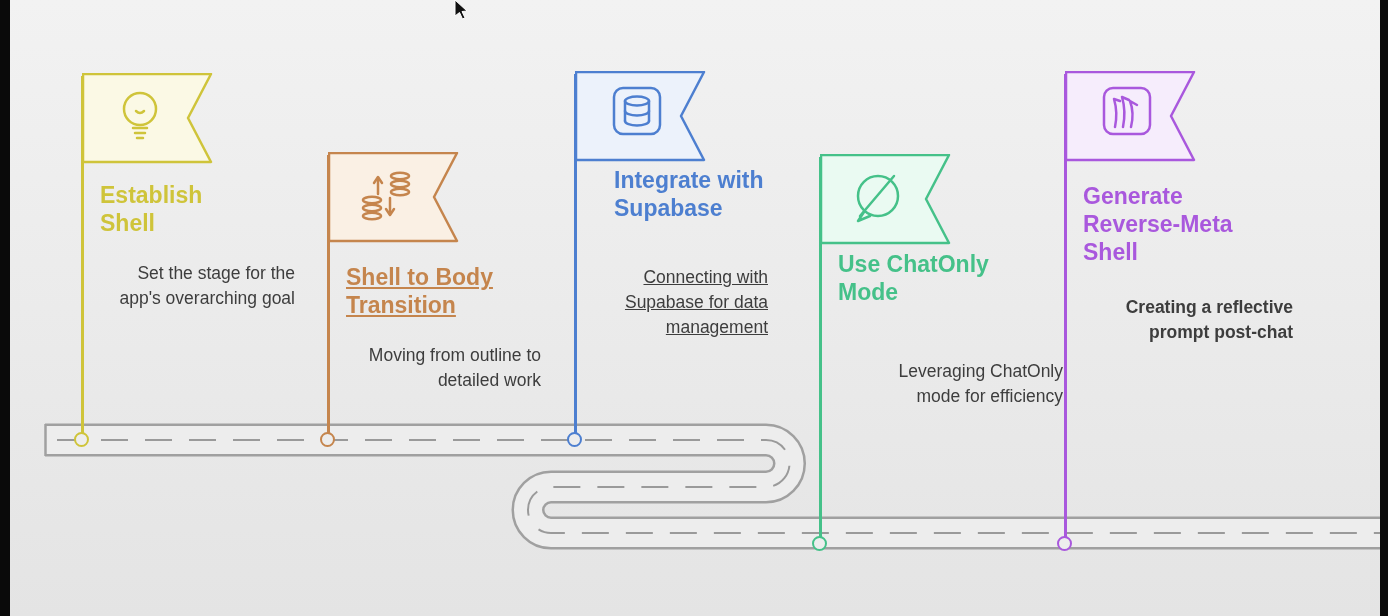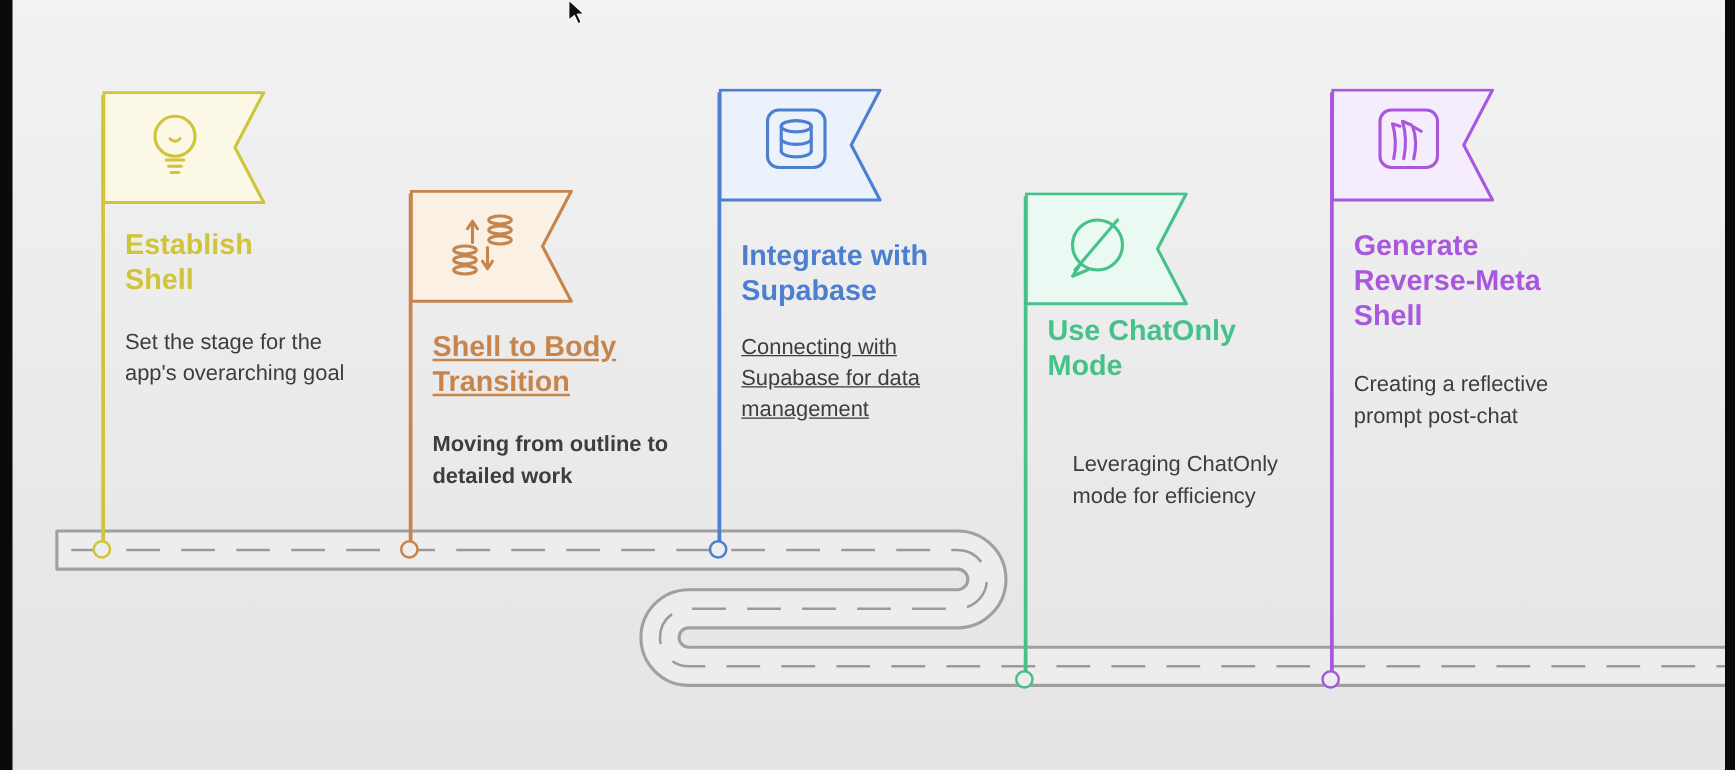--- a/index.html
+++ b/index.html
@@ -38,30 +38,30 @@
   .m5 .node { top:465px; }
 
   .flag { position:absolute; left:0; top:0; }
   .flag-shape { fill:var(--tint); stroke:var(--c); stroke-width:2.5; stroke-linejoin:round; }
   .icon-stroke { fill:none; stroke:var(--c); stroke-width:2.5; stroke-linecap:round; stroke-linejoin:round; }
 
   .title { position:absolute; left:18px; margin:0; font-weight:bold; font-size:23px;
            line-height:1.22; color:var(--c); }
   .m1 .title { top:108px; width:135px; }
   .m2 .title { top:111px; width:180px;text-decoration:underline; }
-  .m3 .title { top:119px; width:180px; }
+  .m3 .title { top:95px; width:180px;margin-left:21px; }
   .m4 .title { top:96px; width:165px; }
   .m5 .title { top:111px; width:175px; }
 
-  .desc { position:absolute; left:18px; margin:0; font-size:17.5px; line-height:1.42; color:#3d3d3d; }
+  .desc { position:absolute; left:18px; margin:0; font-size:17.5px; line-height:1.42; color:#3d3d3d;text-align:right; }
   .m1 .desc { top:188px; width:195px; }
-  .m2 .desc { top:191px; width:195px;font-weight:bold; }
+  .m2 .desc { top:191px; width:195px; }
   .m3 .desc { top:194px; width:175px;text-decoration:underline; }
   .m4 .desc { top:205px; width:205px;margin-left:20px; }
-  .m5 .desc { top:224px; width:210px; }
+  .m5 .desc { top:224px; width:210px;font-weight:bold; }
 
   #cursor { position:absolute; left:452px; top:0px; z-index:9; }
 </style>
 </head>
 <body>
 
 <svg id="road-svg" width="1388" height="616">
   <path d="M 45 440 H 766 A 23.5 23.5 0 0 1 766 487 H 551 A 23 23 0 0 0 551 533 H 1380" fill="none" stroke-width="33" stroke="#a0a0a0"></path>
   <path d="M 45 440 H 766 A 23.5 23.5 0 0 1 766 487 H 551 A 23 23 0 0 0 551 533 H 1380" fill="none" stroke-width="28" stroke="#ededed"></path>
   <path d="M 45 440 H 766 A 23.5 23.5 0 0 1 766 487 H 551 A 23 23 0 0 0 551 533 H 1380" fill="none" stroke-width="2" stroke-dasharray="27 17" stroke-dashoffset="-12" stroke="#9a9a9a"></path>

